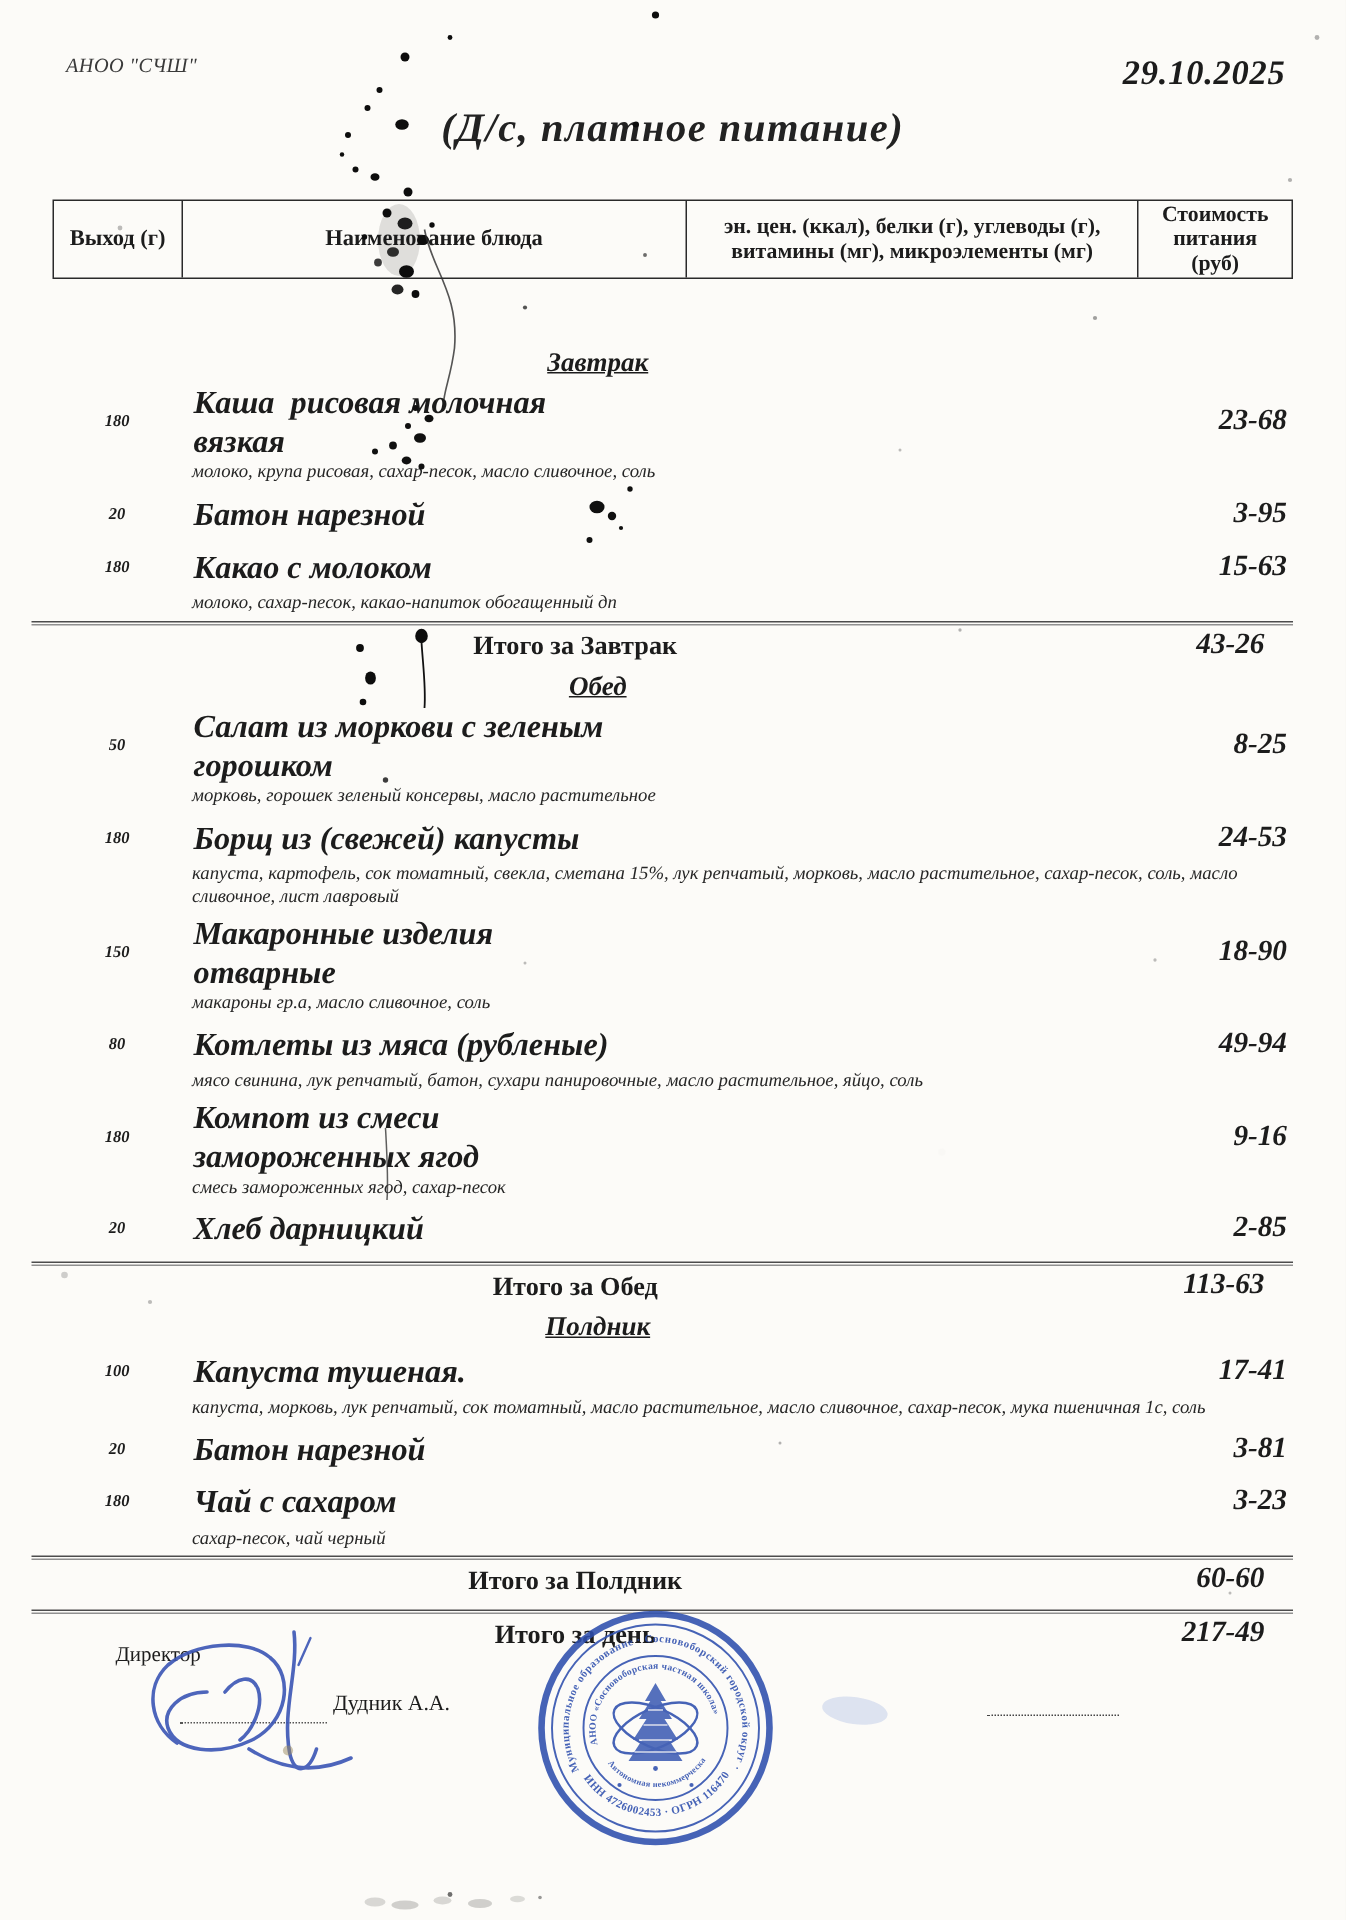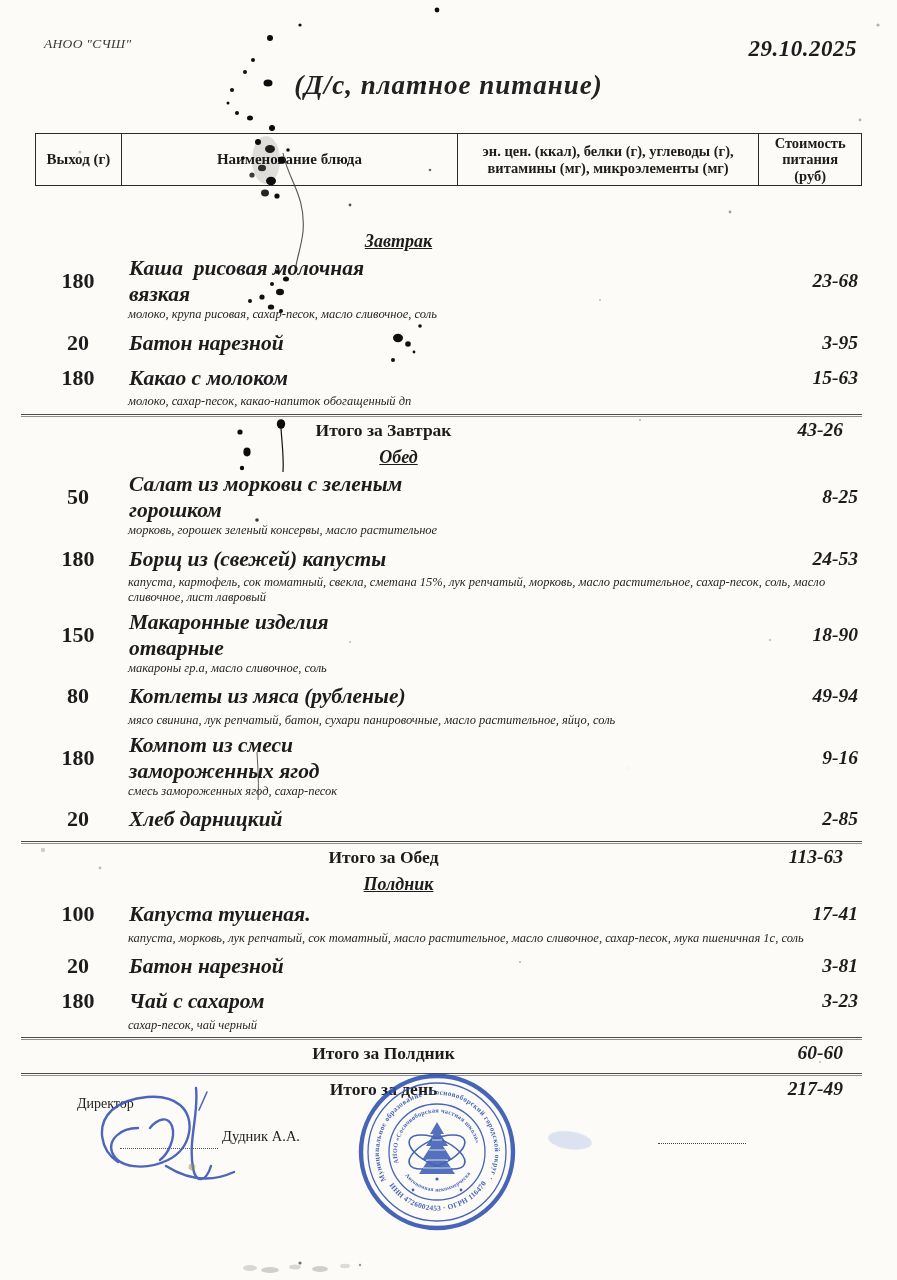--- a/index.html
+++ b/index.html
@@ -52,21 +52,21 @@
   }
   .section-title{
     text-align:center;font-weight:bold;font-style:italic;font-size:18px;
     text-decoration:underline;margin:2px 100px 3px 0;
   }
   .dish-row{
     display:grid;grid-template-columns:86px 640px 1fr;
     align-items:center;min-height:33px;margin-top:2px;
   }
   .dish-weight{
-    text-align:center;font-weight:bold;font-size:22px;
+    text-align:center;font-weight:bold;font-style:italic;font-size:11px;
   }
   .dish-name{
     font-weight:bold;font-style:italic;font-size:21.5px;line-height:1.22;
     white-space:pre-wrap;padding-left:8px;
   }
   .dish-price{
     font-weight:bold;font-style:italic;font-size:19.5px;
     text-align:right;padding-right:4px;
   }
   .ingredients{

